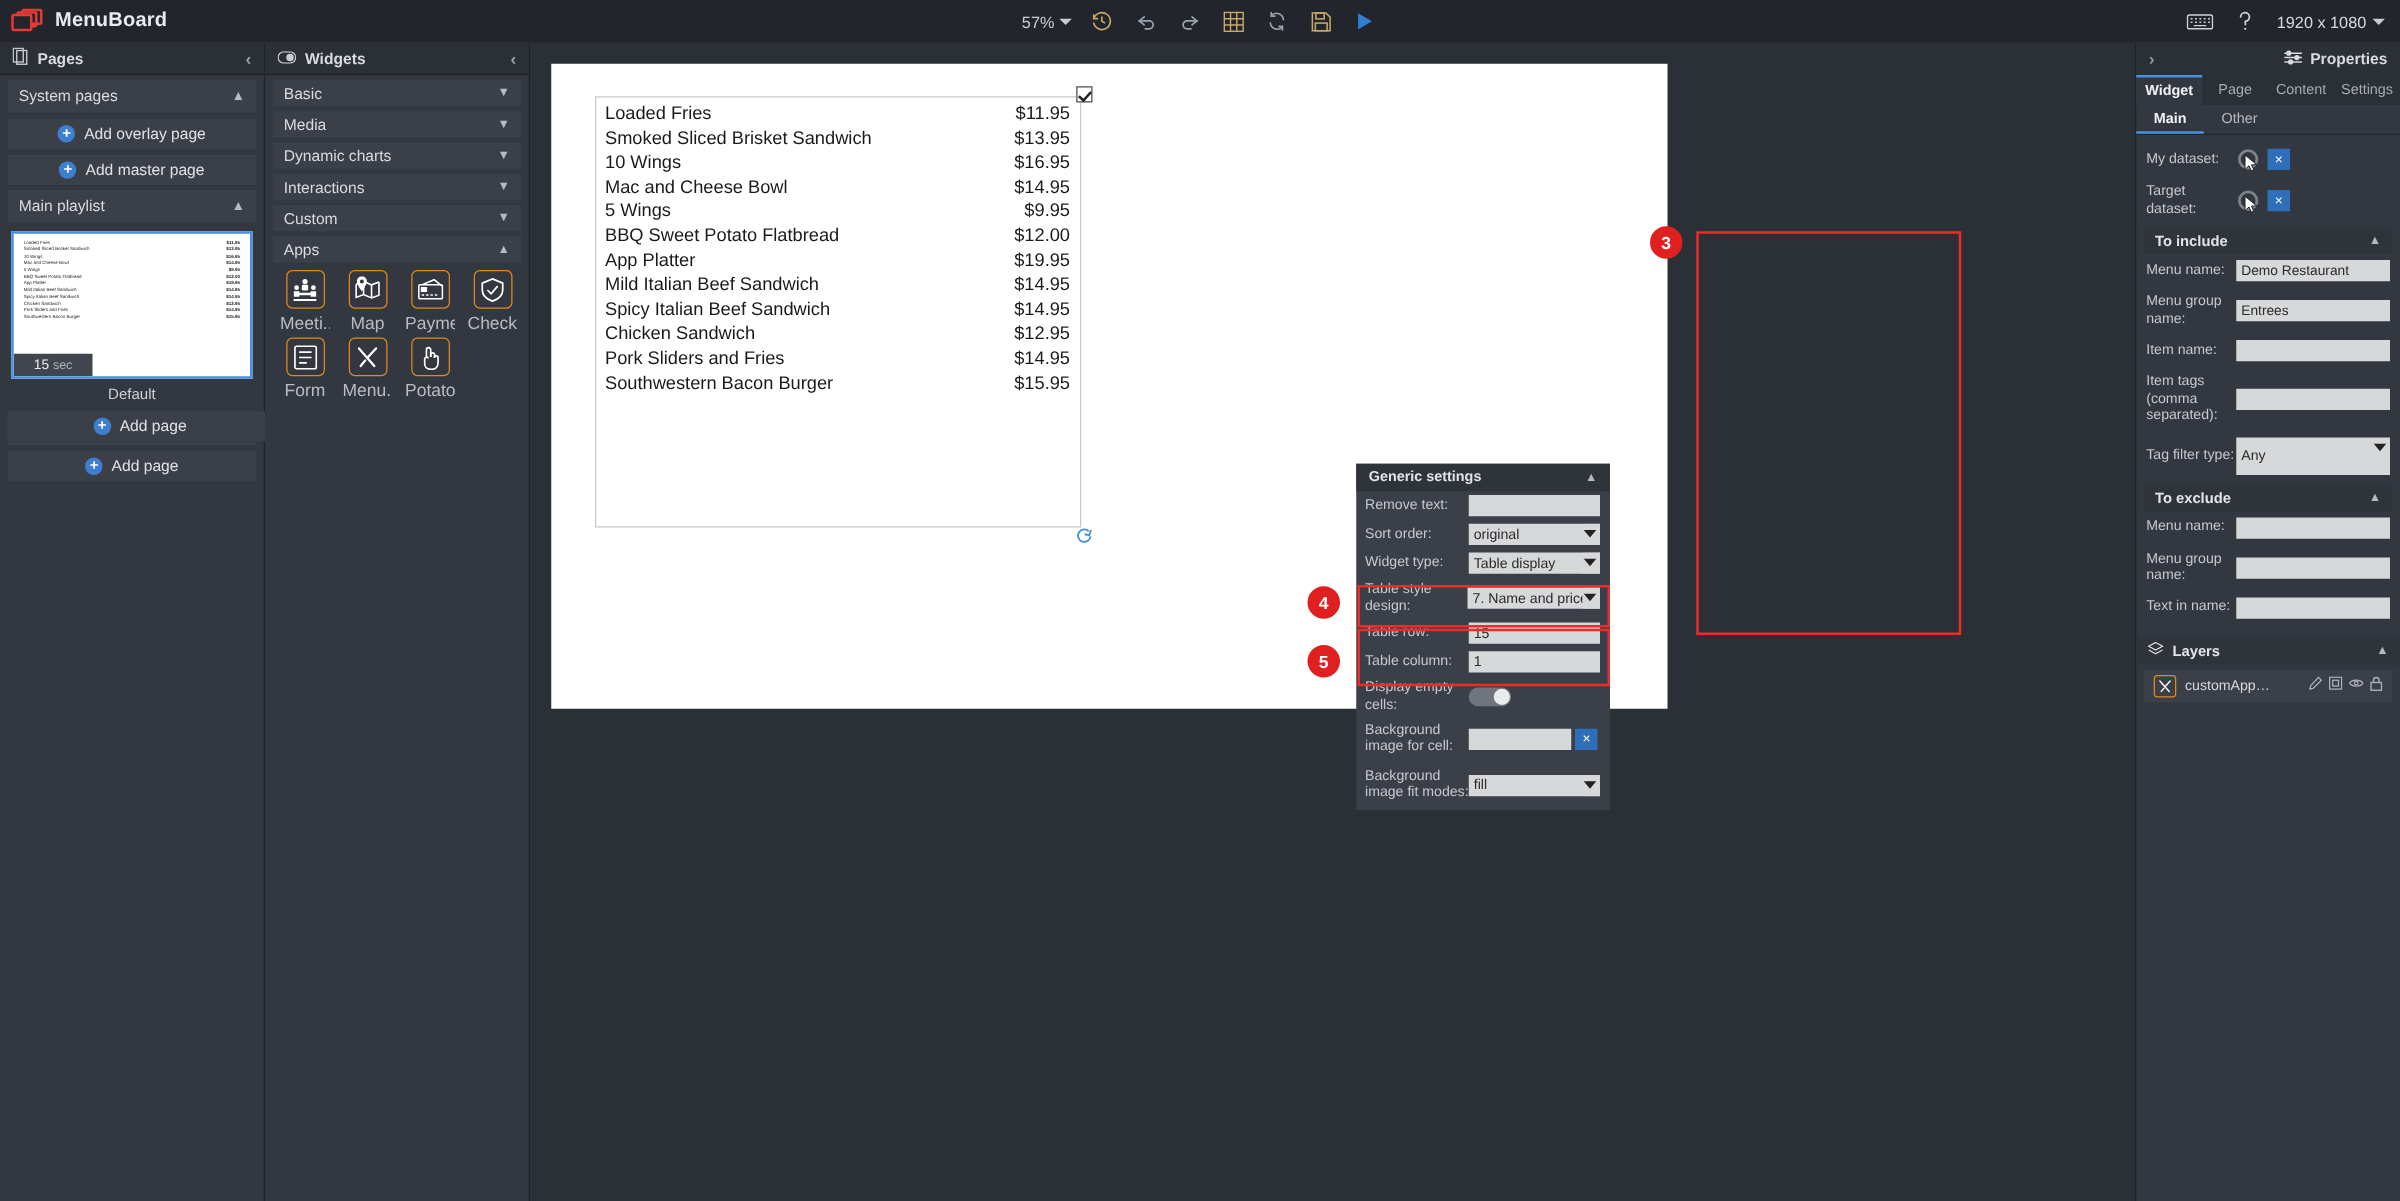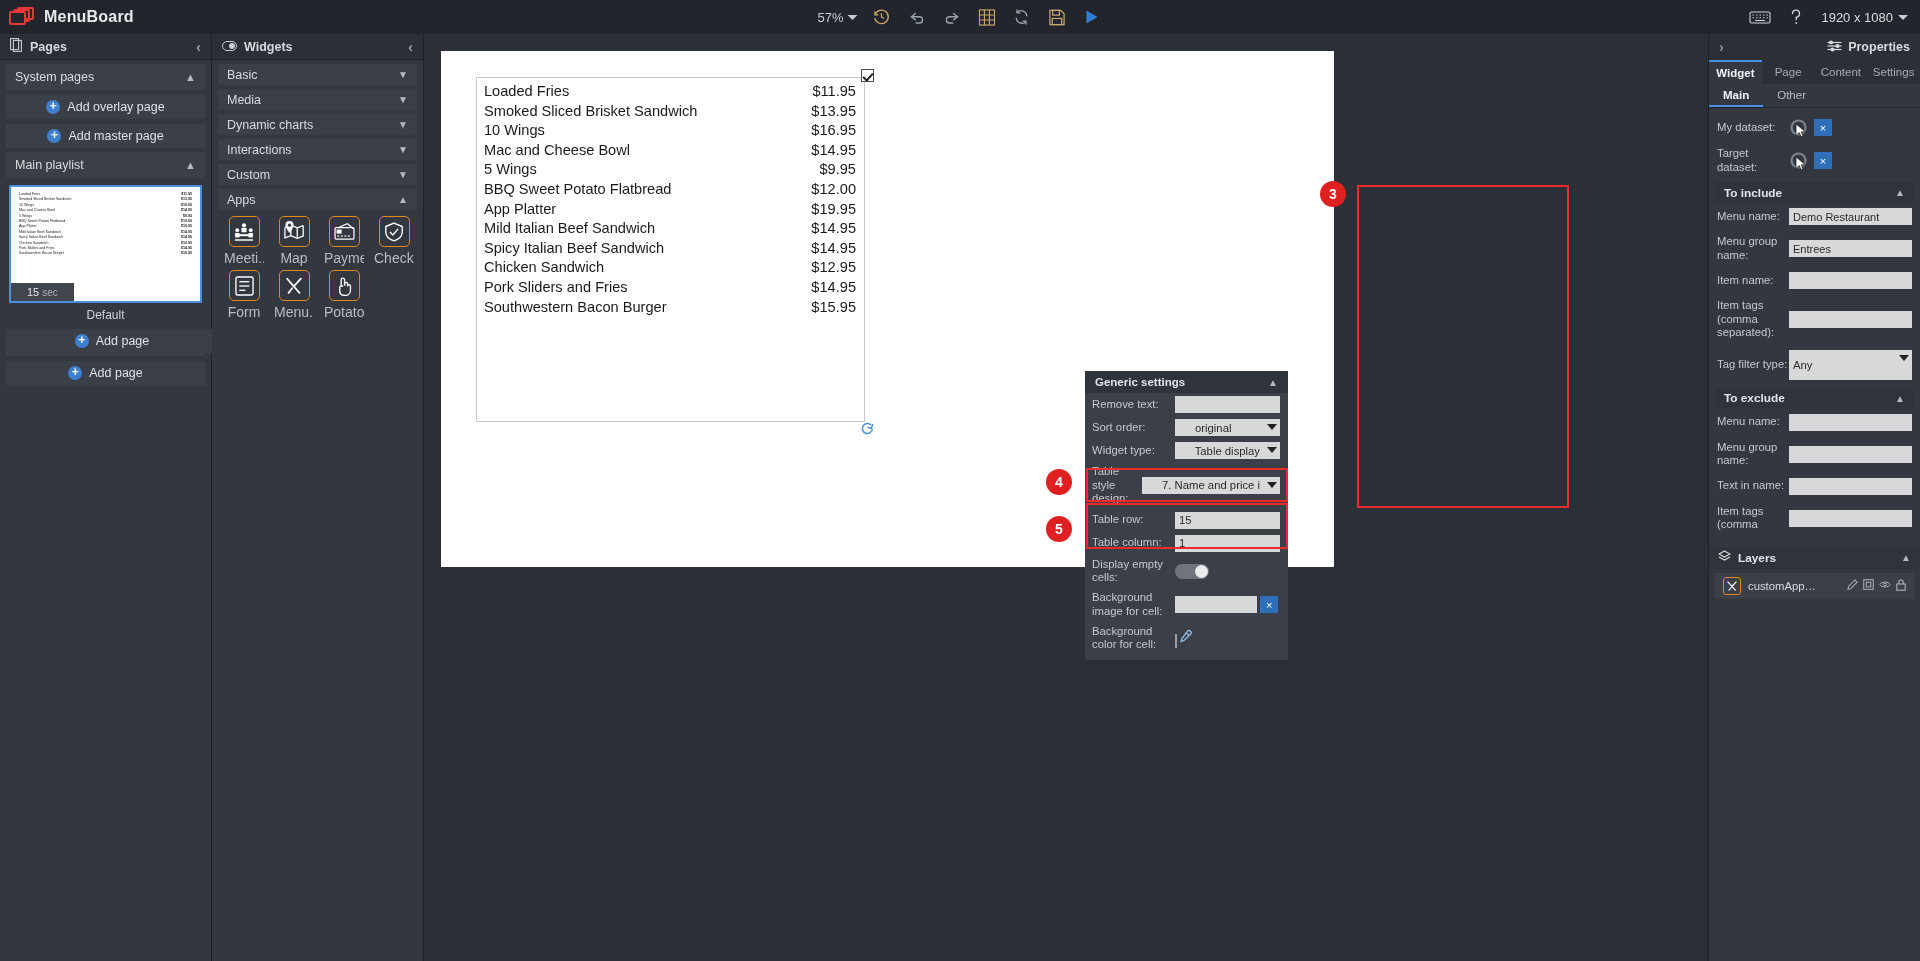--- a/index.html
+++ b/index.html
@@ -141,21 +141,21 @@
   .gs-row { display: flex; align-items: center; padding: 3px 8px 3px 7px; min-height: 22px; }
   .gs-lbl { width: 83px; color: #c6c9ce; font-size: 11.3px; line-height: 13.5px; }
   .gs-ctl { flex: 1; }
   .gs-input {
     height: 17px; background: #d6d8da; border: none; width: 100%;
     color: #2a2a2a; font-size: 11.3px; padding: 0 4px;
     font-family: "Liberation Sans", sans-serif;
   }
   .gs-select {
     height: 17px; background: #d6d8da; display: flex; align-items: center;
-    padding: 0 20px; color: #2a2a2a; font-size: 11.3px; position: relative; cursor: pointer;
+    padding: 0 4px; color: #2a2a2a; font-size: 11.3px; position: relative; cursor: pointer;
     overflow: hidden; white-space: nowrap;
   }
   .gs-select .dd { position: absolute; right: 3px; top: 5px; width: 0; height: 0;
     border-left: 5px solid transparent; border-right: 5px solid transparent; border-top: 6px solid #222; }
   .gs-select .dd-bg { position:absolute; right:0; top:0; width: 14px; height: 17px; background:#d6d8da; }
   .toggle {
     width: 34px; height: 15px; border-radius: 8px; background: #6f747d; position: relative; cursor: pointer;
   }
   .toggle:after { content:""; position: absolute; right: 1px; top: 1px; width: 13px; height: 13px;
     border-radius: 50%; background: #e9ebed; }
@@ -683,33 +683,31 @@
     </div>
 
     <div class="gs-row" style="min-height:34px">
       <div class="gs-lbl">Background image for cell:</div>
       <div class="gs-ctl">
         <input class="gs-input" style="width: 82px;" value="">
         <span class="xbtn">×</span>
       </div>
     </div>
 
-
-    <div class="gs-row" style="min-height:34px; padding-bottom:8px">
-      <div class="gs-lbl">Background color for cell:</div>
+    <div class="gs-row" style="min-height:40px">
+      <div class="gs-lbl">Background image fit modes:</div>
       <div class="gs-ctl">
-        <span class="swatch-white"></span>
-        <span>
-          <svg width="16" height="16" viewBox="0 0 16 16" fill="none" stroke="#8fb8e0" stroke-width="1.4" stroke-linecap="round">
-            <path d="M10.5 2.2 a2 2 0 0 1 3 3 L7 11.5 L4 12.5 L5 9.5 Z"></path>
-              <line x1="9.2" y1="3.8" x2="12" y2="6.6"></line>
-          </svg>
-        </span>
-      </div>
-    </div>
+          <div class="gs-select">
+        <span>fill</span>
+        <span class="dd-bg"></span>
+            <span class="dd"></span>
+      </div>
+        </div>
+    </div>
+
   </div>
 
   <div class="props-panel">
     <div class="props-head">
       <span class="expand">›</span>
       <span class="ph-title">
         <span>
           <svg width="15" height="12" viewBox="0 0 15 12" fill="none" stroke="#d8dade" stroke-width="1.2">
             <line x1="0.5" y1="2.5" x2="14.5" y2="2.5"></line>
               <line x1="0.5" y1="6" x2="14.5" y2="6"></line>
@@ -820,26 +818,20 @@
           <div class="p-ctl">
             <input class="p-input" style="">
           </div>
         </div>
         <div class="p-row">
           <div class="p-lbl">Text in name:</div>
           <div class="p-ctl">
             <input class="p-input" style="">
           </div>
         </div>
-        <div class="p-row">
-          <div class="p-lbl">Item tags (comma</div>
-          <div class="p-ctl">
-            <input class="p-input" style="">
-          </div>
-        </div>
       </div>
 
     <div class="layers-head" style="margin-top:10px">
       <span>
         <svg width="13" height="13" viewBox="0 0 13 13" fill="none" stroke="#d8dade" stroke-width="1.1">
           <polygon points="6.5,1 12,4 6.5,7 1,4"></polygon>
             <polyline points="1,7 6.5,10 12,7"></polyline>
         </svg>
       </span>
       <span>Layers</span>

